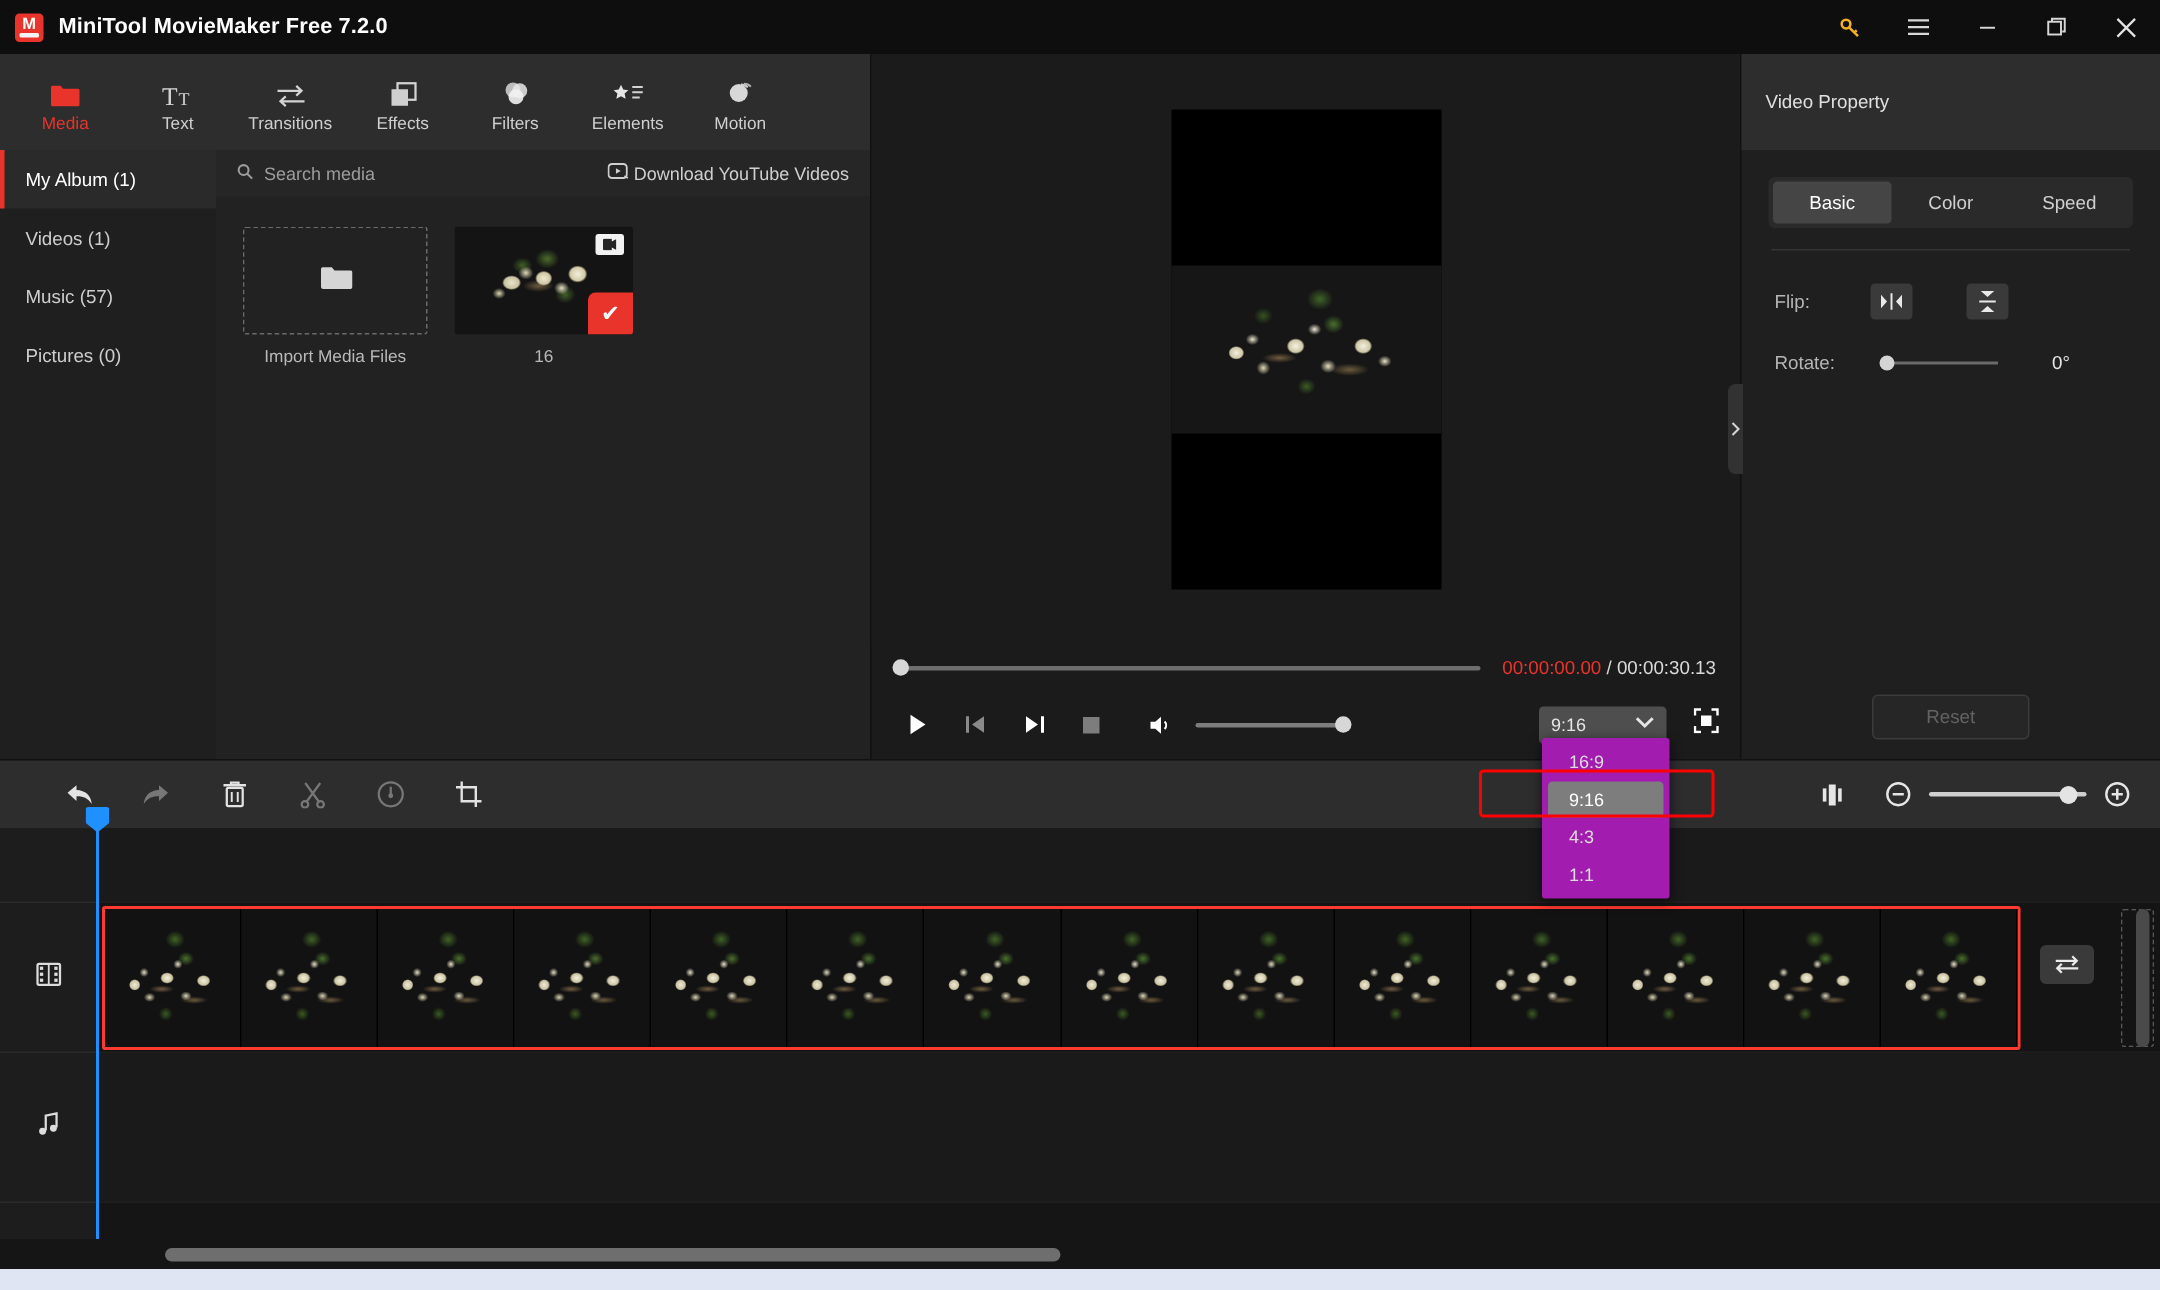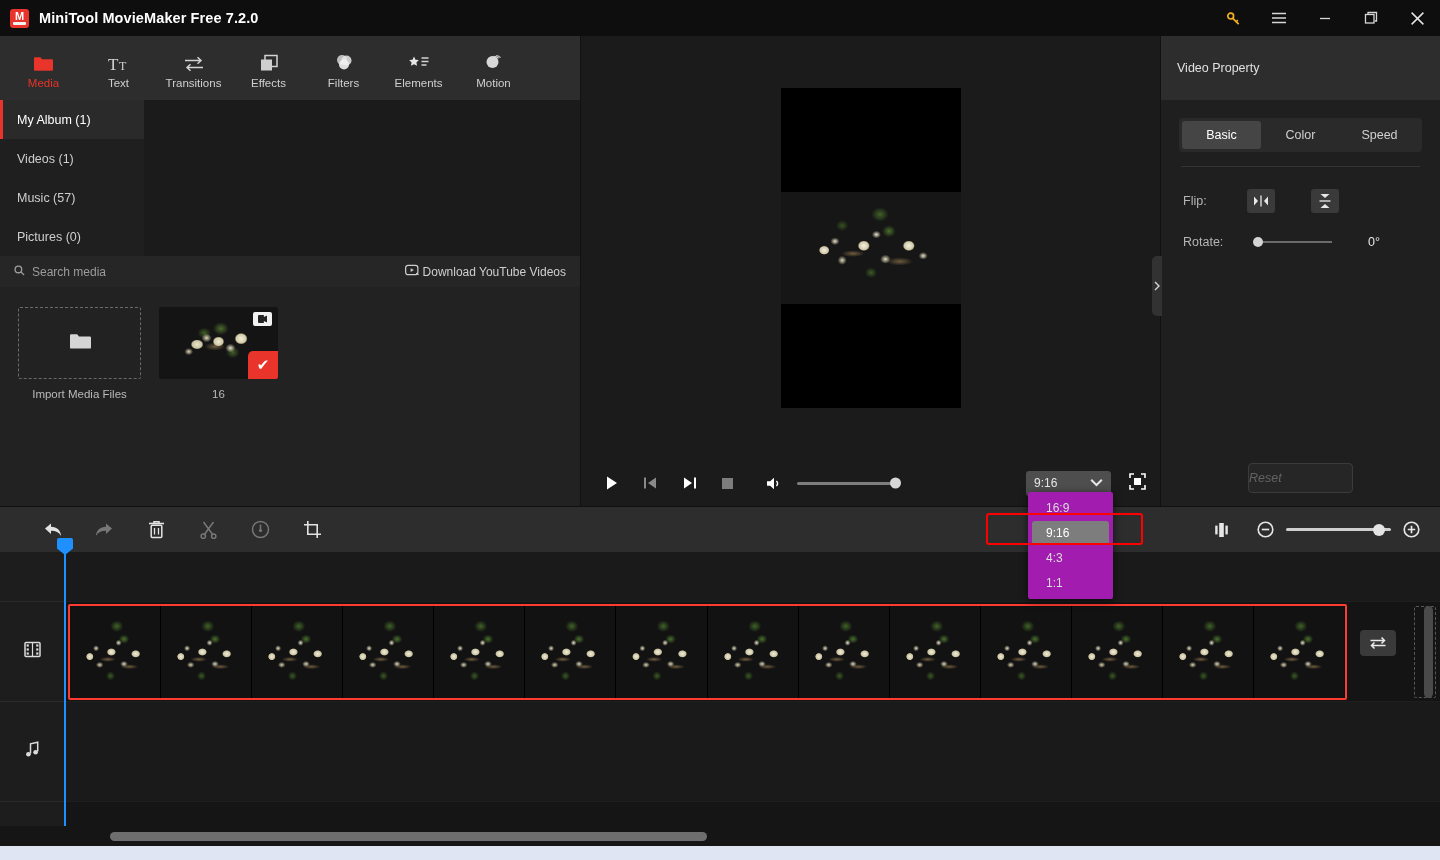--- a/index.html
+++ b/index.html
@@ -77,21 +77,21 @@
     color: #cfcfcf;
     font-size: 11.5px;
     padding-top: 2px;
   }
   .ribbon-item .ri-icon {
     height: 22px; display: flex; align-items: flex-end; justify-content: center;
   }
   .ribbon-item.active { color: #e8342a; }
   .ribbon-item.active .ri-icon svg { fill: #e8342a; }
 
-  .leftbody { flex: 1; display: flex; flex-direction: column; min-height: 0; }
+  .leftbody { flex: 1; display: flex; flex-direction: row; min-height: 0; }
   .catlist {
     width: 144px; min-width: 144px;
     background: #1f1f1f;
     padding-top: 0;
   }
   .cat {
     height: 39px;
     display: flex; align-items: center;
     padding-left: 17px;
     font-size: 12.5px; color: #cecece;
@@ -300,22 +300,22 @@
   .rotate-slider {
     width: 75px; height: 2px; background: #6b6b6b; position: relative; margin-left: 10px; cursor: pointer;
   }
   .rotate-slider .knob { position: absolute; left: -4px; top: 50%; transform: translateY(-50%); width: 10px; height: 10px; border-radius: 50%; background: #d4d4d4; }
   .rot-val { margin-left: 36px; font-size: 12.5px; color: #e6e6e6; }
   .reset-wrap { position: absolute; left: 0; right: 0; bottom: 0; height: 56px; display: flex; align-items: center; justify-content: center; }
   .reset-btn {
     width: 105px; height: 30px;
     border: 1px solid #3b3b3b; border-radius: 4px;
     background: #262626;
-    display: flex; align-items: center; 
-    font-size: 12.5px; color: #636363; cursor: default; font-style: italic;
+    display: flex; align-items: center; justify-content: center;
+    font-size: 12.5px; color: #636363; cursor: default;
   }
   .panel-collapse {
     position: absolute; left: -9px; top: 220px;
     width: 10px; height: 60px;
     background: #323232;
     border-radius: 5px 0 0 5px;
     display: flex; align-items: center; justify-content: center;
     color: #d6d6d6; font-size: 9px; cursor: pointer;
     z-index: 5;
   }
@@ -610,20 +610,28 @@
     </div>
 
     <div class="player">
 
       <div class="stage">
         <div class="canvas">
           <div class="band"></div>
         </div>
       </div>
 
+      <div class="seekrow">
+        <div class="seekbar">
+            <div class="knob"></div>
+          </div>
+        <div class="timecode">
+          <span class="cur">00:00:00.00</span><span> / </span><span>00:00:30.13</span>
+        </div>
+      </div>
 
       <div class="ctrlrow">
         <div class="pbtn">
           <svg width="14" height="16" viewBox="0 0 14 16">
               <path d="M2 1.5l10 6.5-10 6.5z" fill="#ffffff"></path>
             </svg>
         </div>
         <div class="pbtn dim">
           <svg width="15" height="14" viewBox="0 0 15 14">
               <rect x="1" y="1.5" width="2" height="11" fill="#8a8a8a"></rect>

